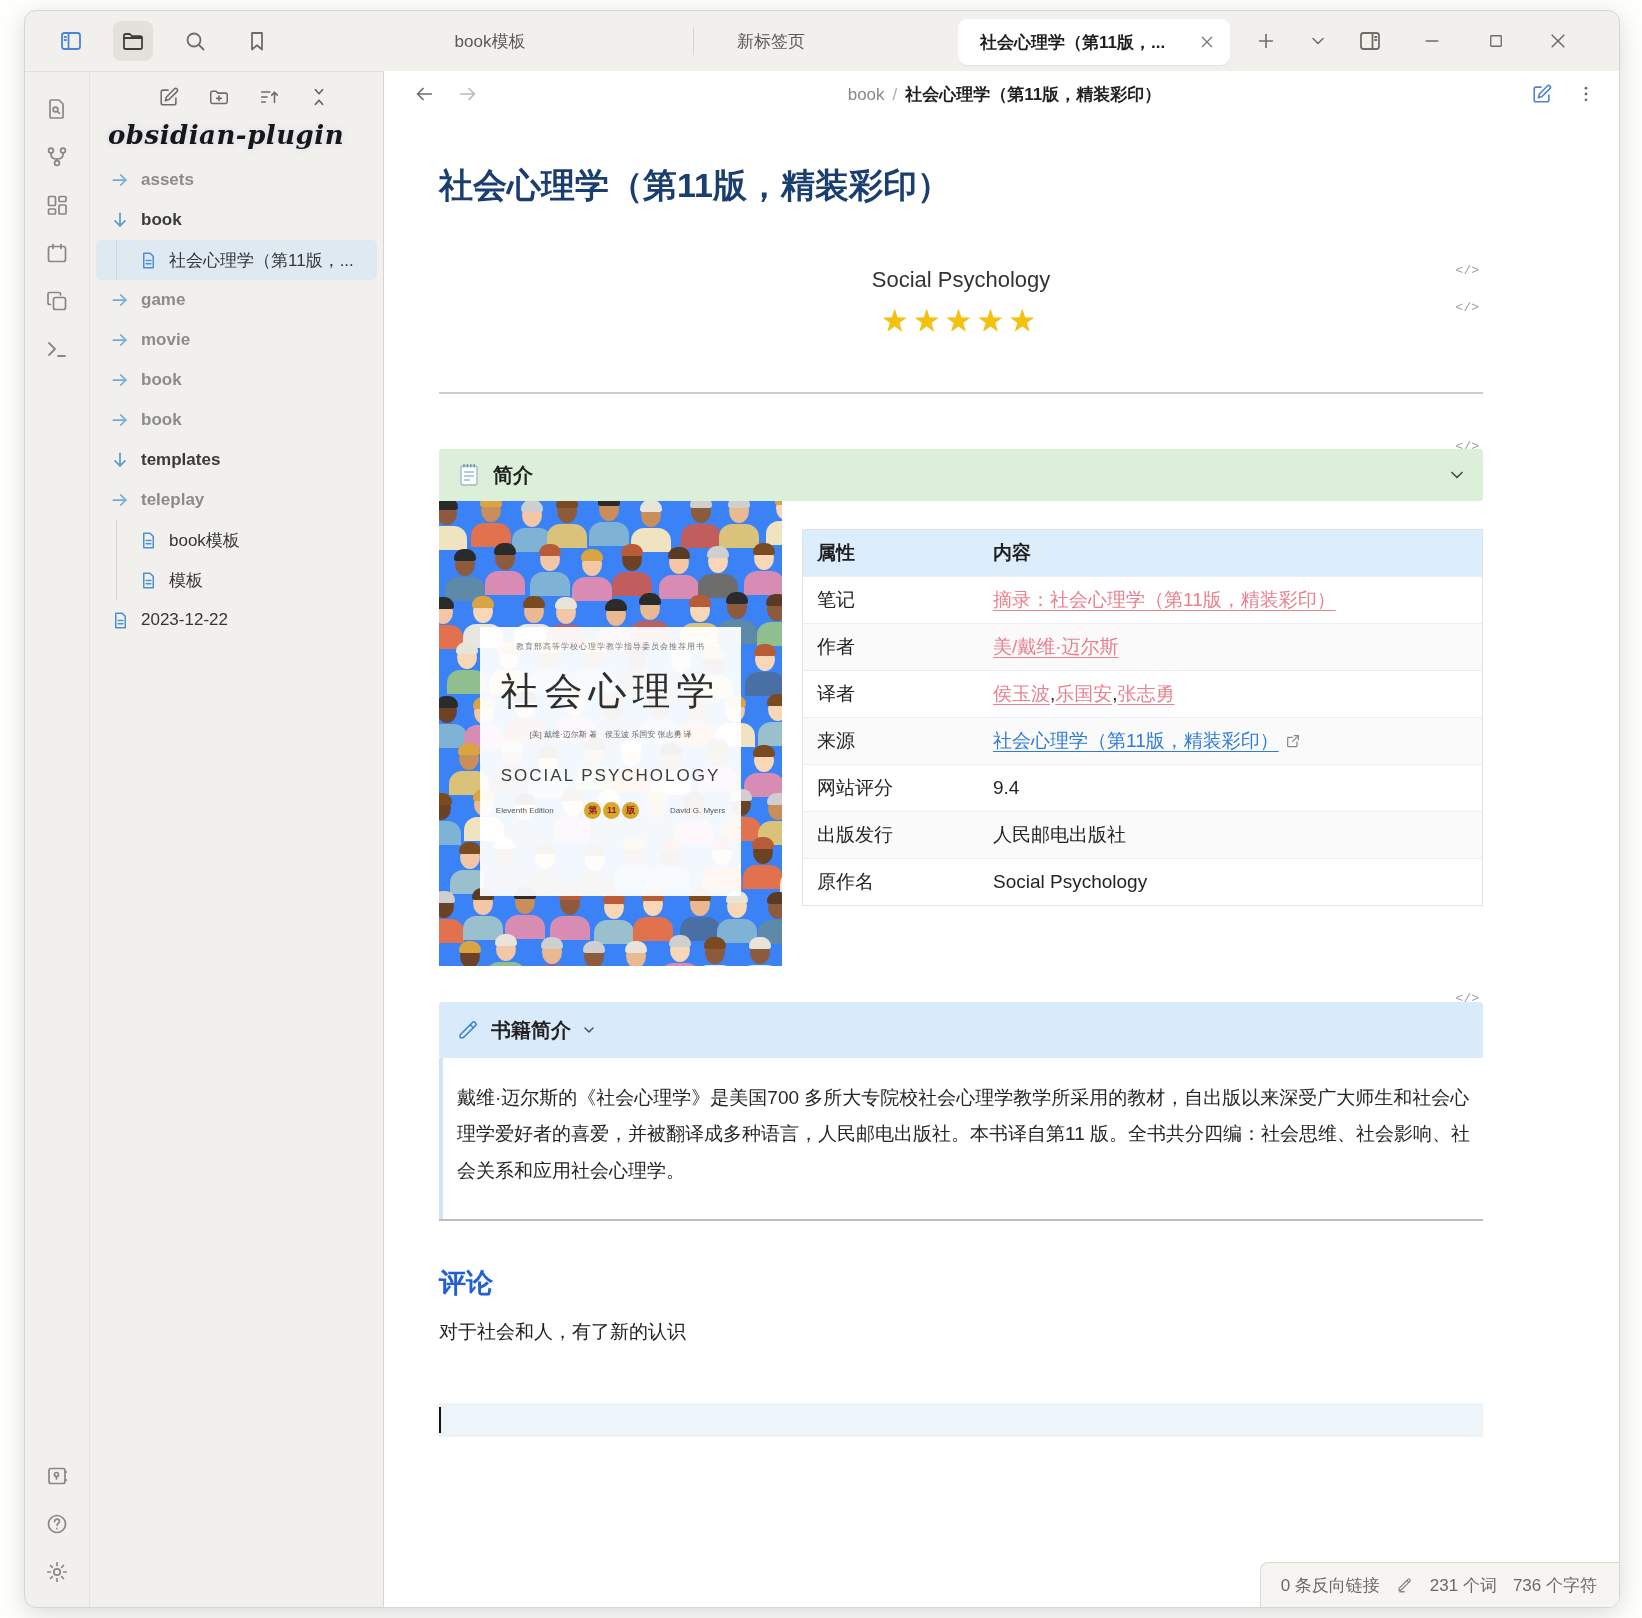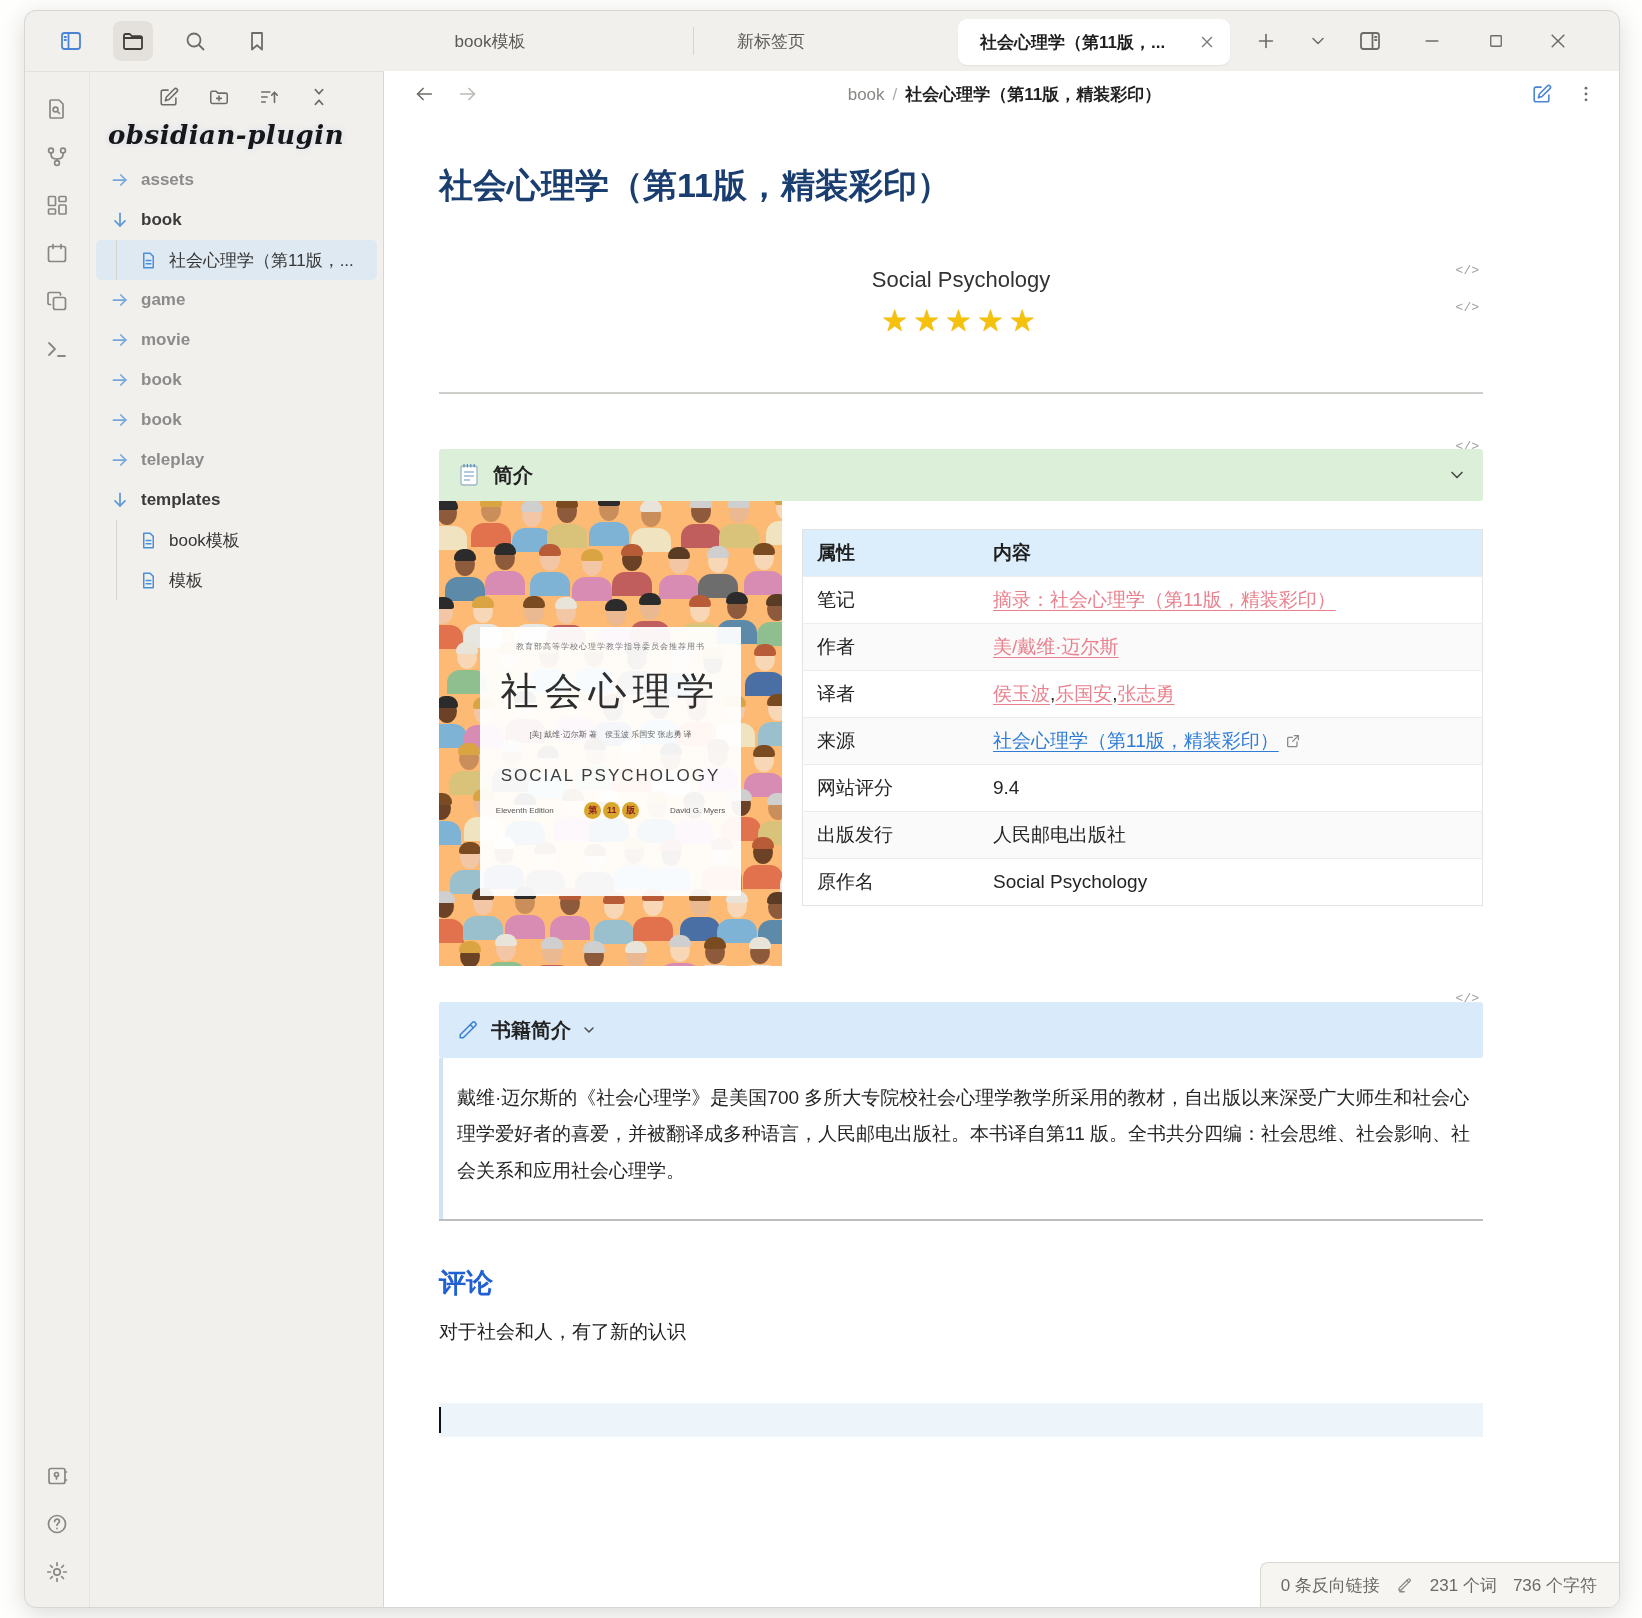--- a/index.html
+++ b/index.html
@@ -58,21 +58,21 @@
   .cf1{top:146px;} .cf2{top:183px;} .cf3{top:322px;} .cf4{top:874px;}
   hr.rule{border:none;border-top:2px solid #cfcdc9;margin:54px 0 0;}
   
   .sec-band{margin-top:55px;height:52px;border-radius:3px;display:flex;align-items:center;padding:0 18px;position:relative;}
   .sec-band.green{background:#dcf0d9;}
   .sec-band.blue{background:#d9eafb;}
   .sec-band .sec-title{font-size:20px;font-weight:700;color:#222;margin-left:12px;}
   .sec-band .chev{position:absolute;right:16px;color:#4b4b4b;}
   .intro-body{display:flex;gap:20px;}
   
-  .cover{width:343px;height:465px;flex:0 0 343px;background:#fdba74;position:relative;overflow:hidden;}
+  .cover{width:343px;height:465px;flex:0 0 343px;background:#3b82f6;position:relative;overflow:hidden;}
   .person{position:absolute;width:40px;height:56px;}
   .person .torso{position:absolute;left:0;bottom:0;width:40px;height:24px;border-radius:13px 13px 0 0;}
   .person .head{position:absolute;left:10px;top:7px;width:20px;height:24px;border-radius:50%;}
   .person .hair{position:absolute;left:9px;top:4px;width:22px;height:12px;border-radius:10px 10px 3px 3px;}
   .cover-panel{position:absolute;left:12%;top:27%;width:76%;height:58%;background:rgba(255,255,255,.94);z-index:60;display:flex;flex-direction:column;align-items:center;padding-top:14px;box-sizing:border-box;}
   .cp-topline{font-size:8px;color:#777;letter-spacing:1px;white-space:nowrap;}
   .cp-title{margin-top:14px;font-family:"DejaVu Serif",serif;font-size:38px;color:#2e2e2e;letter-spacing:6px;white-space:nowrap;}
   .cp-authors{margin-top:12px;font-size:8px;color:#666;white-space:nowrap;}
   .cp-entitle{margin-top:26px;font-size:17px;color:#3c3c3c;letter-spacing:2px;white-space:nowrap;}
   .cp-bottom{margin-top:16px;width:88%;display:flex;align-items:center;justify-content:space-between;}
@@ -352,35 +352,35 @@
             <span class="tree-ic">
               <svg width="20" height="20" viewBox="0 0 24 24" fill="none" stroke="#74a8dc" stroke-width="2.1" stroke-linecap="round" stroke-linejoin="round">
                 <line x1="4" y1="12" x2="19" y2="12"></line>
                 <polyline points="13 6 19 12 13 18"></polyline>
               </svg>
             </span>
             <span class="tree-label folder">book</span>
           </div>
           <div class="tree-row">
             <span class="tree-ic">
+              <svg width="20" height="20" viewBox="0 0 24 24" fill="none" stroke="#5e9ad6" stroke-width="2.1" stroke-linecap="round" stroke-linejoin="round">
+                <line x1="12" y1="4" x2="12" y2="19"></line>
+                <polyline points="6 13 12 19 18 13"></polyline>
+              </svg>
+            </span>
+            <span class="tree-label folder open">templates</span>
+          </div>
+          <div class="tree-row">
+            <span class="tree-ic">
               <svg width="20" height="20" viewBox="0 0 24 24" fill="none" stroke="#74a8dc" stroke-width="2.1" stroke-linecap="round" stroke-linejoin="round">
                 <line x1="4" y1="12" x2="19" y2="12"></line>
                 <polyline points="13 6 19 12 13 18"></polyline>
               </svg>
             </span>
             <span class="tree-label folder">teleplay</span>
-          </div>
-          <div class="tree-row">
-            <span class="tree-ic">
-              <svg width="20" height="20" viewBox="0 0 24 24" fill="none" stroke="#5e9ad6" stroke-width="2.1" stroke-linecap="round" stroke-linejoin="round">
-                <line x1="12" y1="4" x2="12" y2="19"></line>
-                <polyline points="6 13 12 19 18 13"></polyline>
-              </svg>
-            </span>
-            <span class="tree-label folder open">templates</span>
           </div>
           <div class="tree-row child">
             <span class="guide"></span>
             <span class="tree-ic">
               <svg width="19" height="19" viewBox="0 0 24 24" fill="none" stroke="#4a90d9" stroke-width="1.9" stroke-linecap="round" stroke-linejoin="round">
                 <path d="M6 2.8h8l4 4v14.4H6z"></path>
                 <line x1="9" y1="12" x2="15" y2="12"></line>
                 <line x1="9" y1="16" x2="15" y2="16"></line>
               </svg>
             </span>
@@ -389,20 +389,30 @@
           <div class="tree-row child">
             <span class="guide"></span>
             <span class="tree-ic">
               <svg width="19" height="19" viewBox="0 0 24 24" fill="none" stroke="#4a90d9" stroke-width="1.9" stroke-linecap="round" stroke-linejoin="round">
                 <path d="M6 2.8h8l4 4v14.4H6z"></path>
                 <line x1="9" y1="12" x2="15" y2="12"></line>
                 <line x1="9" y1="16" x2="15" y2="16"></line>
               </svg>
             </span>
             <span class="tree-label file">模板</span>
+          </div>
+          <div class="tree-row">
+            <span class="tree-ic">
+              <svg width="19" height="19" viewBox="0 0 24 24" fill="none" stroke="#4a90d9" stroke-width="1.9" stroke-linecap="round" stroke-linejoin="round">
+                <path d="M6 2.8h8l4 4v14.4H6z"></path>
+                <line x1="9" y1="12" x2="15" y2="12"></line>
+                <line x1="9" y1="16" x2="15" y2="16"></line>
+              </svg>
+            </span>
+            <span class="tree-label file">2023-12-22</span>
           </div>
         </div>
     </div>
 
     <div class="main">
       <div class="view-header">
         <div class="nav-arrows">
           <span class="icon-btn" style="width:28px;height:28px;">
             <svg width="22" height="22" viewBox="0 0 24 24" fill="none" stroke="currentColor" stroke-width="1.8" stroke-linecap="round" stroke-linejoin="round">
                 <line x1="20" y1="12" x2="5" y2="12"></line>

